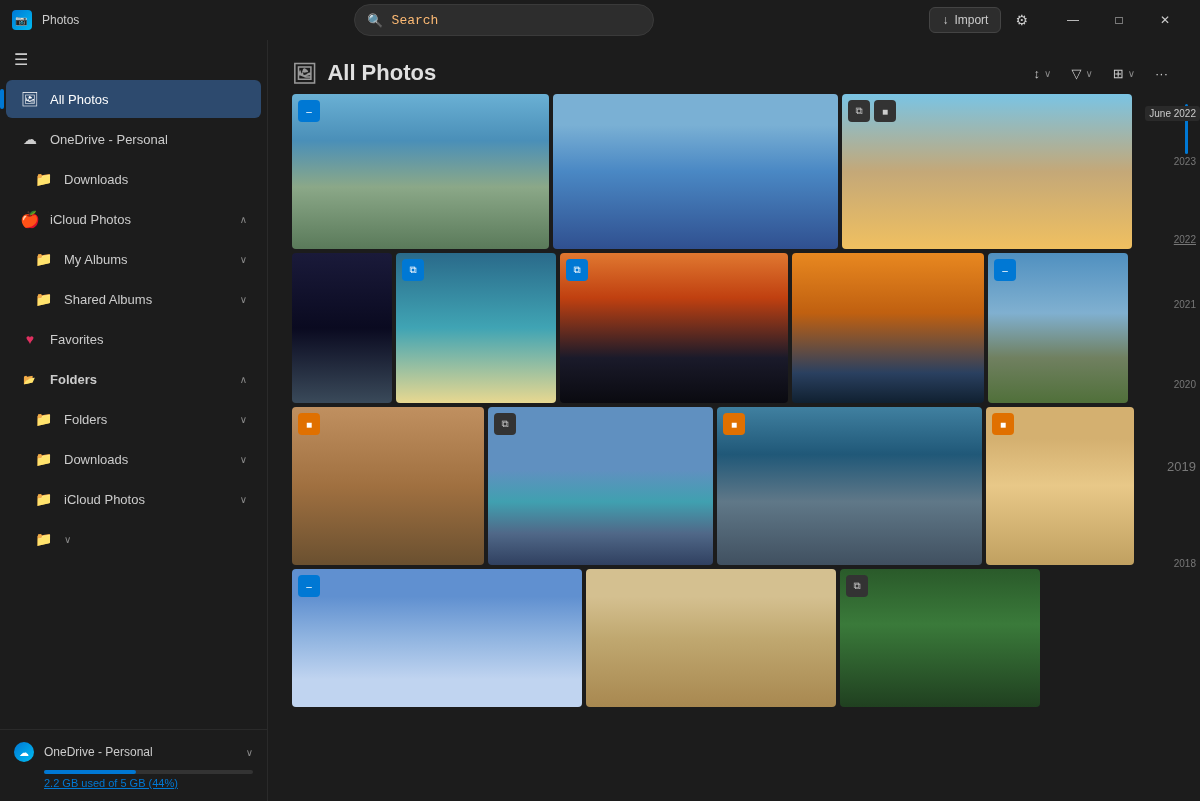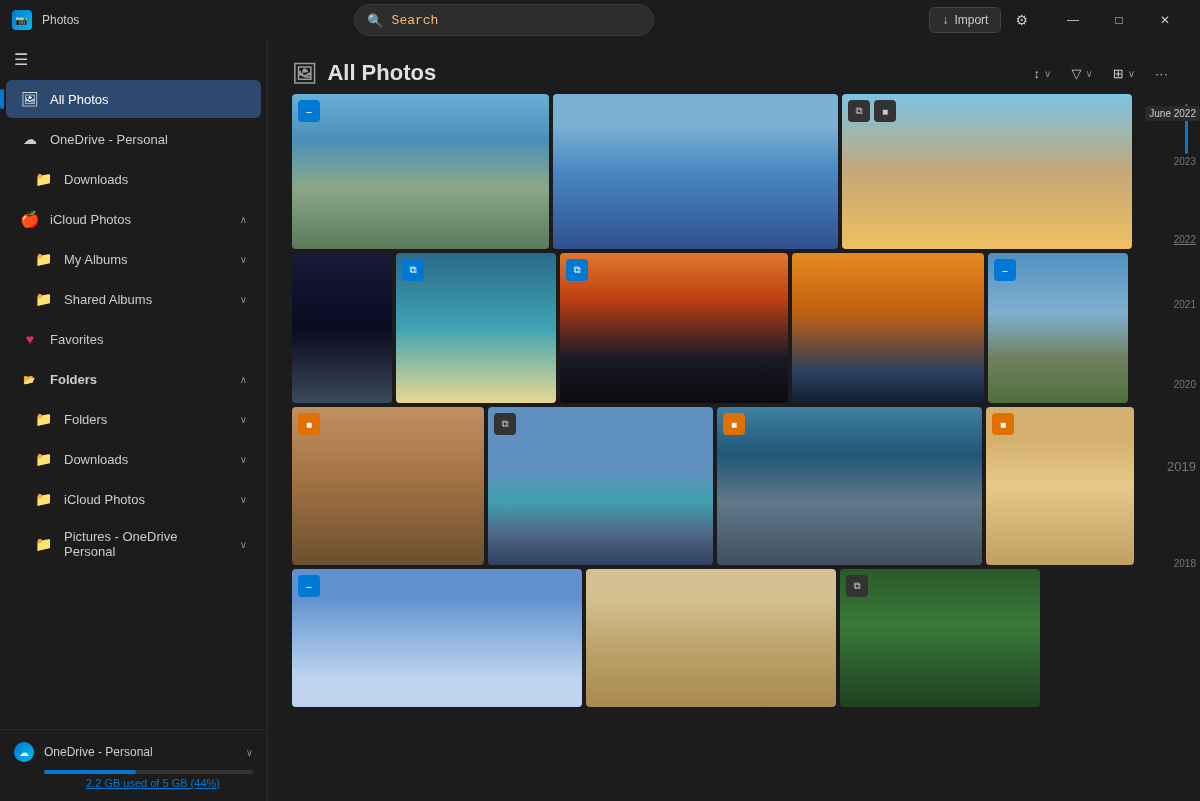--- a/index.html
+++ b/index.html
@@ -193,25 +193,24 @@
       margin-left: 30px;
     }
     .storage-bar {
       height: 100%;
       background: #0078d4;
       border-radius: 2px;
     }
     .storage-text {
       font-size: 11px;
       color: #0078d4;
-      margin-left: 39px;
+      margin-left: 30px;
       margin-top: 3px;
       cursor: pointer;
       text-decoration: underline;
-      text-align: center;
     }
 
     
     .content {
       flex: 1;
       background: #1c1c1c;
       display: flex;
       flex-direction: column;
       overflow: hidden;
     }
@@ -438,21 +437,20 @@
     </div>
 
     <div class="sidebar-item" style="padding-left: 28px;">
       <span class="item-icon">📁</span>
       <span class="item-label">iCloud Photos</span>
       <span class="chevron">∨</span>
     </div>
 
     <div class="sidebar-item" style="padding-left: 28px;">
       <span class="item-icon">📁</span>
-      <span class="item-label">Pictures - OneDrive Personal</span>
       <span class="chevron">∨</span>
     </div>
 
     <div class="sidebar-footer">
       <div class="storage-item">
         <div class="storage-icon">☁</div>
         <span class="storage-label">OneDrive - Personal</span>
         <span class="storage-chevron">∨</span>
       </div>
       <div class="storage-bar-container">

